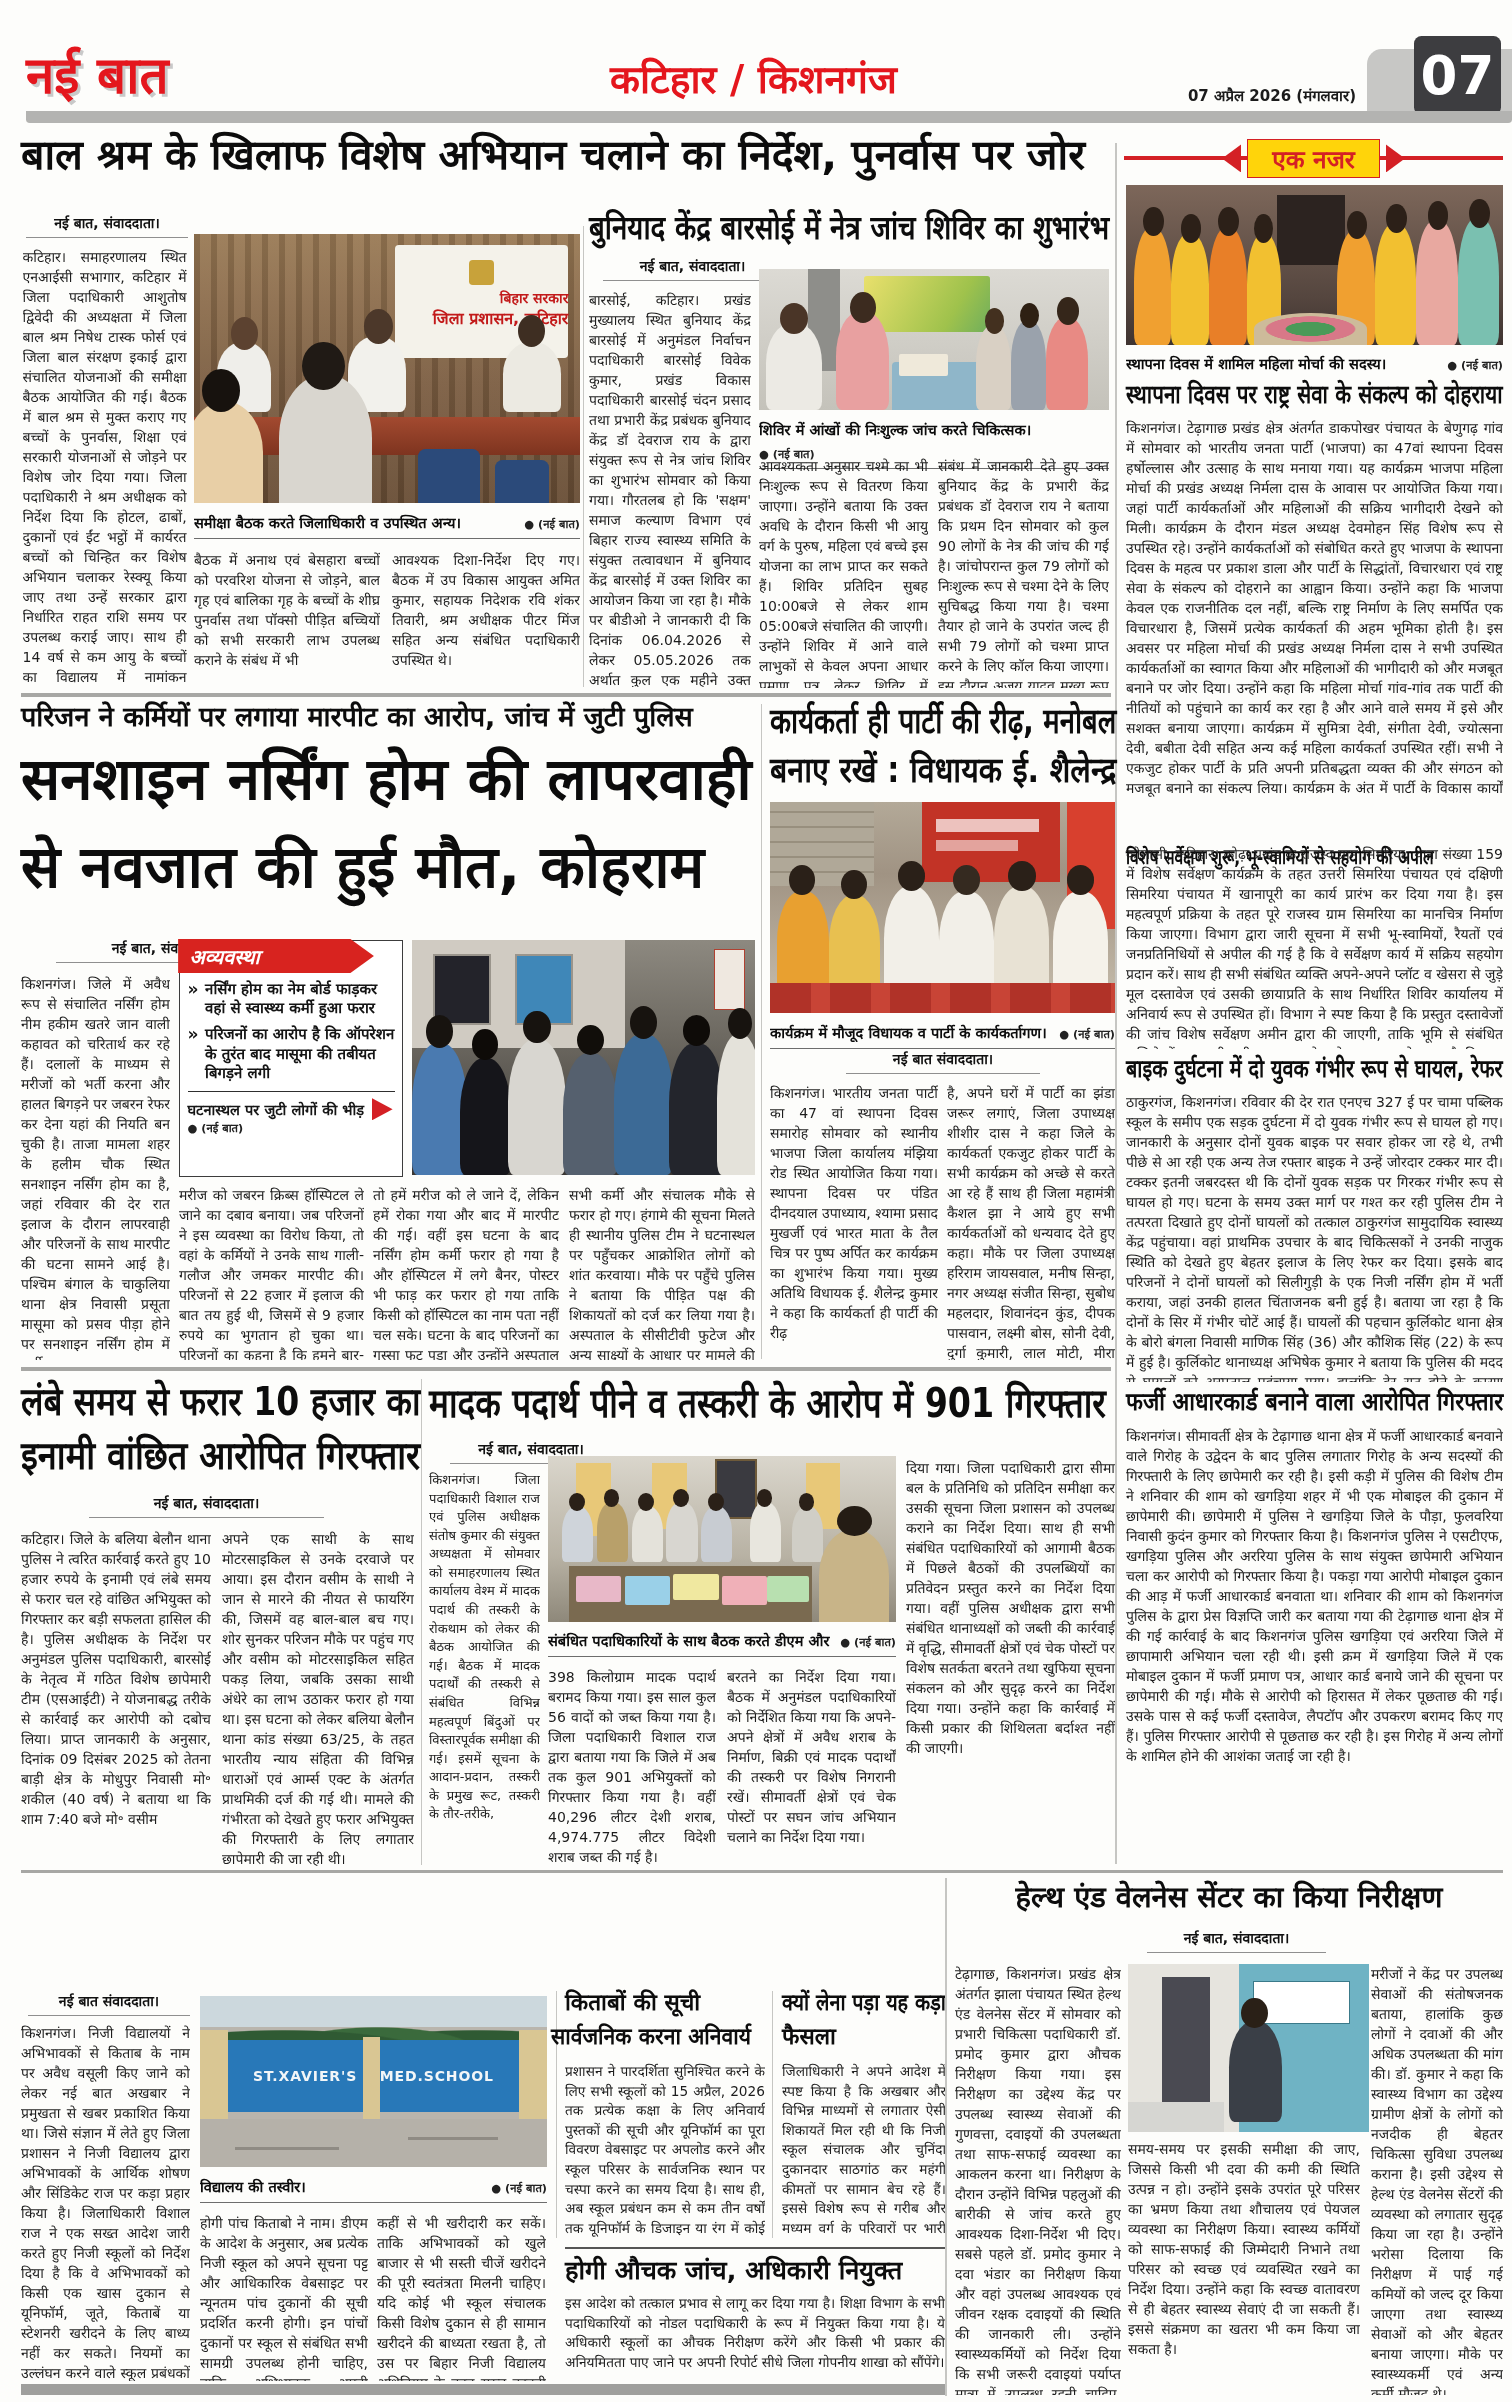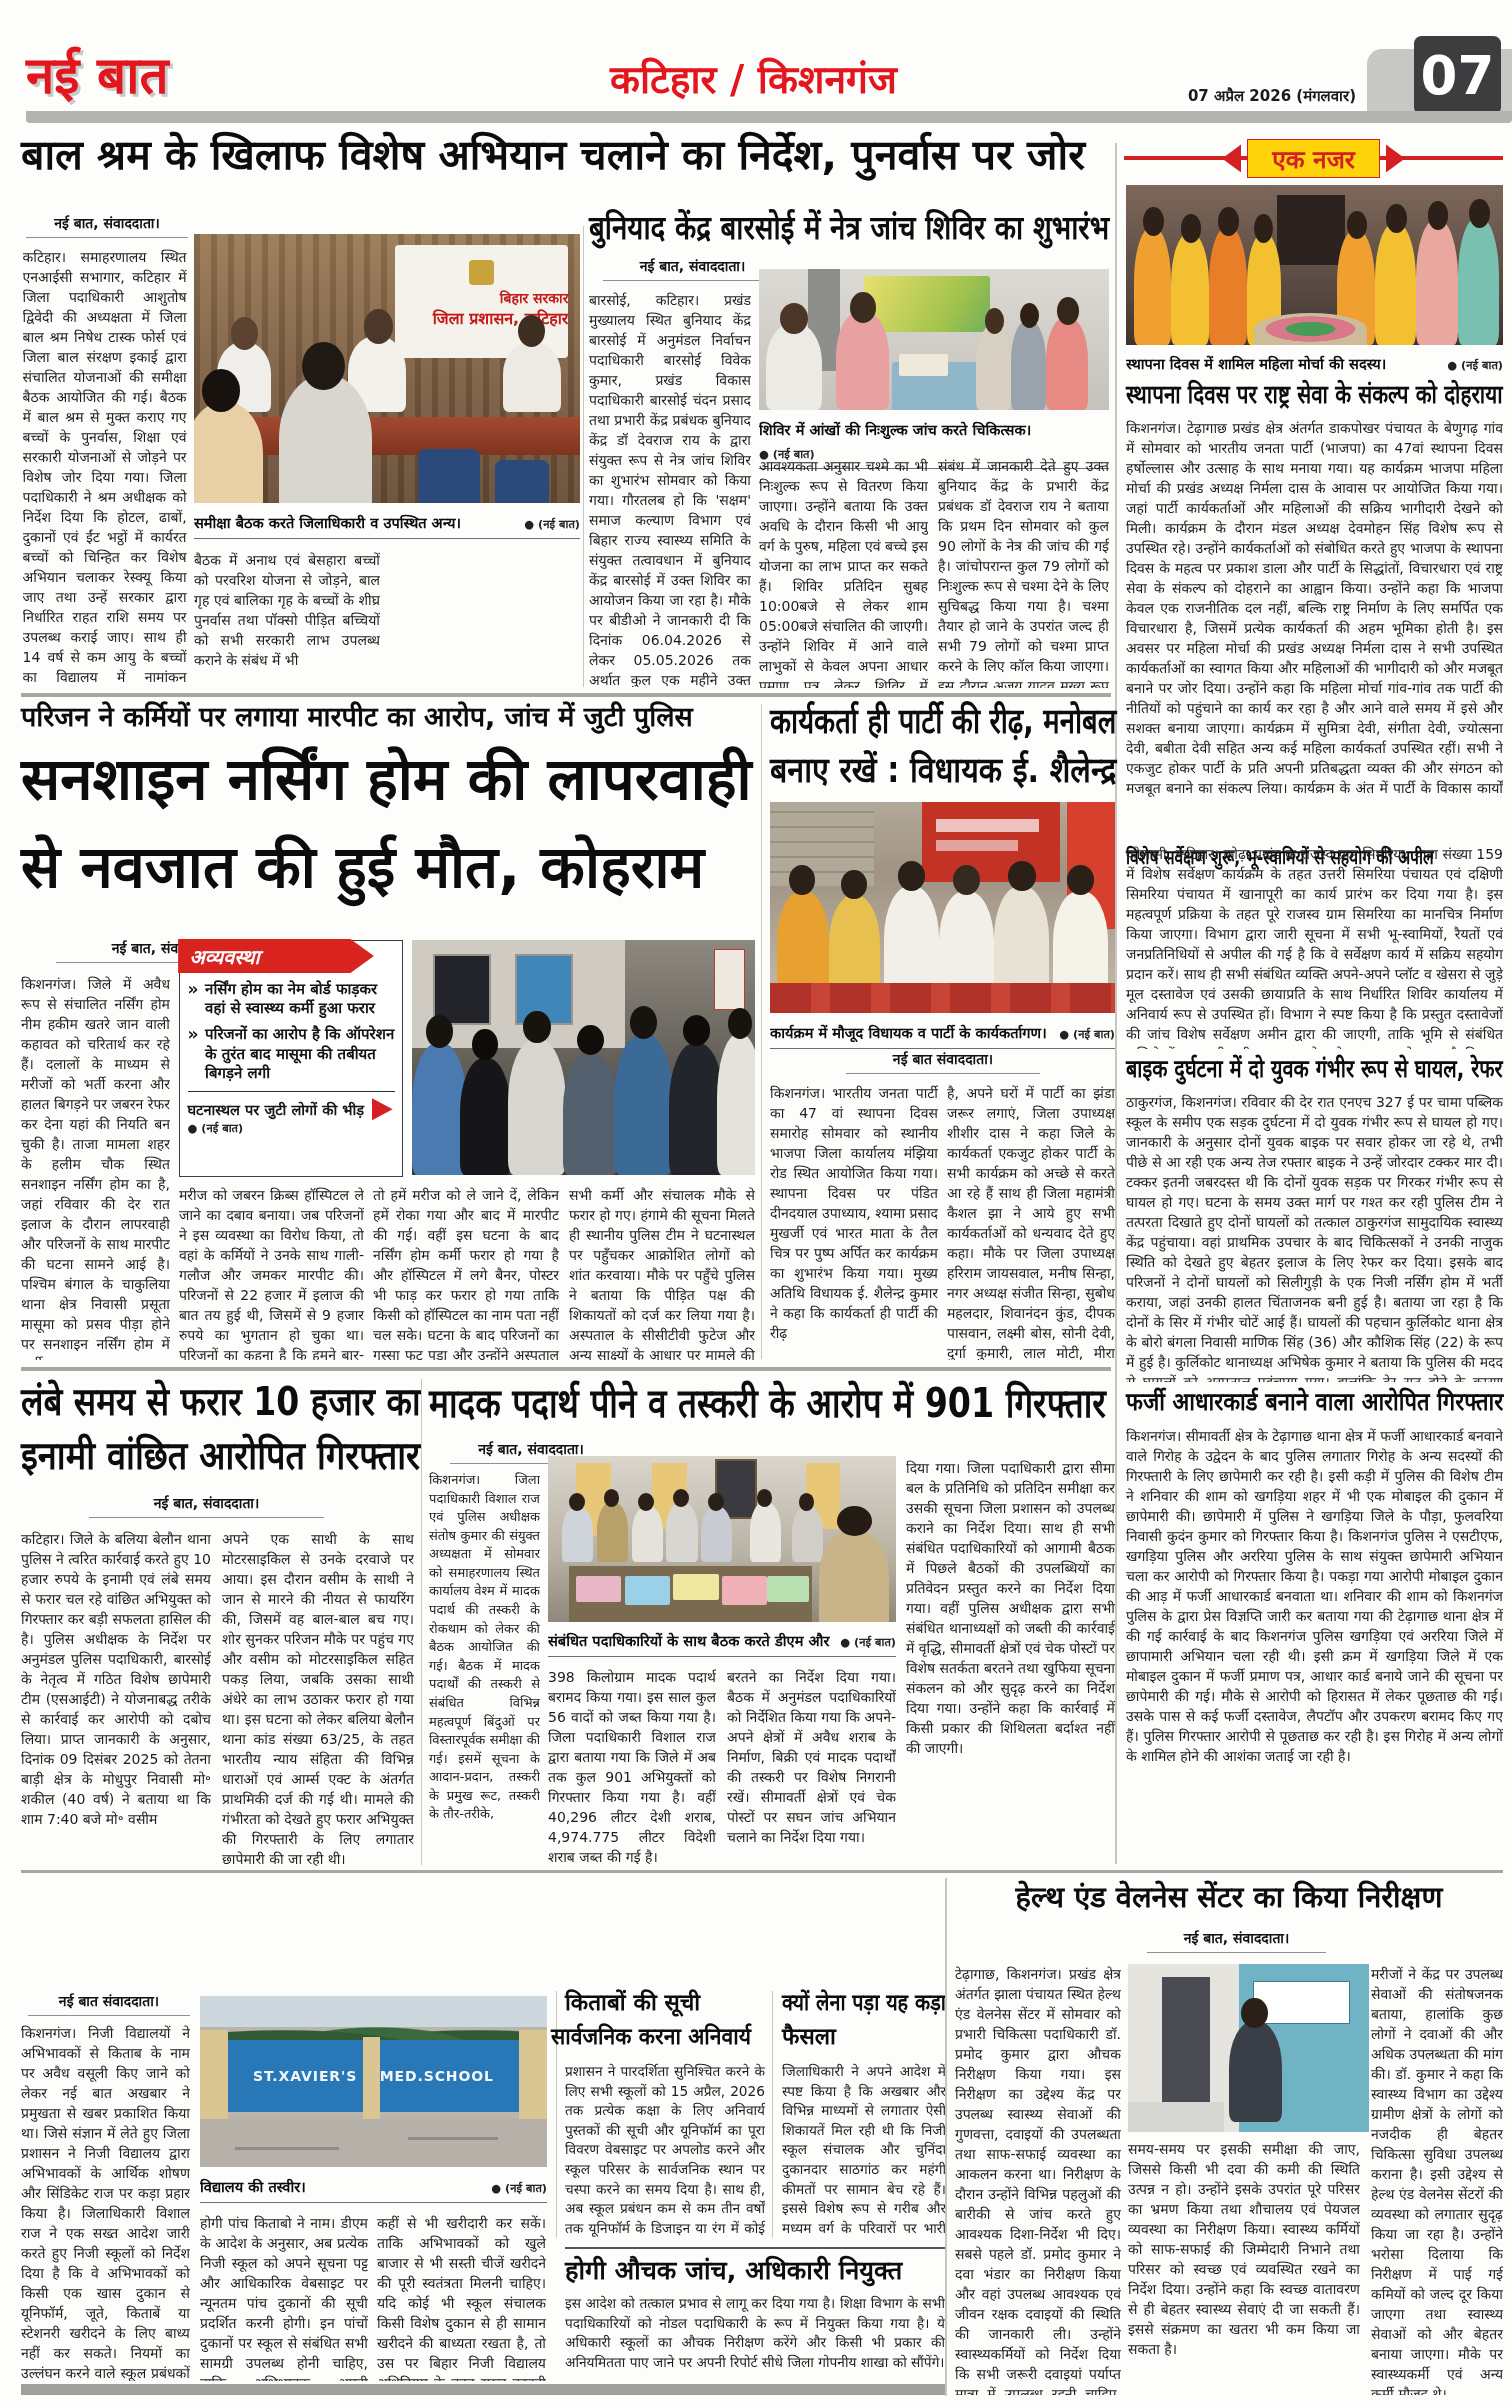--- a/index.html
+++ b/index.html
@@ -69,20 +69,21 @@
     <div class="p" style="left:-2%;top:62%;width:20%;height:38%;background:#e8cfa6;border-radius:50% 50% 0 0;"></div>
     <div class="hd" style="left:2%;top:50%;width:10%;height:16%;background:#17120e;"></div>
     <div class="ph-el" style="left:58%;bottom:0;width:16%;height:20%;background:#2b4a7a;border-radius:7.5px 7.5px 0 0;"></div>
     <div class="ph-el" style="left:78%;bottom:0;width:14%;height:16%;background:#2b4a7a;border-radius:7.5px 7.5px 0 0;"></div>
   </div>
   <div class="abs cap" style="left:194px;top:507px;width:386px;">
     <span class="ct">समीक्षा बैठक करते जिलाधिकारी व उपस्थित अन्य।</span>
       <span class="credit">● (नई बात)</span>
   </div>
   <div class="abs btx" style="left:194px;top:550px;width:186px;height:137px;">बैठक में अनाथ एवं बेसहारा बच्चों को परवरिश योजना से जोड़ने, बाल गृह एवं बालिका गृह के बच्चों के शीघ्र पुनर्वास तथा पॉक्सो पीड़ित बच्चियों को सभी सरकारी लाभ उपलब्ध कराने के संबंध में भी</div>
+  <div class="abs btx" style="left:392px;top:550px;width:188px;height:137px;">आवश्यक दिशा-निर्देश दिए गए। बैठक में उप विकास आयुक्त अमित कुमार, सहायक निदेशक रवि शंकर तिवारी, श्रम अधीक्षक पीटर मिंज सहित अन्य संबंधित पदाधिकारी उपस्थित थे।</div>
 
   <div class="vr" style="left:583px;top:226px;width:0.9px;height:461px;"></div>
   <div class="abs hl fit" style="left:589px;top:209px;width:520px;height:45px;font-size:33px;">
     <span class="fx" style="transform: scaleX(0.838906);">बुनियाद केंद्र बारसोई में नेत्र जांच शिविर का शुभारंभ</span>
   </div>
   <div class="abs byline" style="left:603px;top:256px;width:179px;">नई बात, संवाददाता।</div>
   <div class="abs btx" style="left:589px;top:290px;width:162px;height:397px;">बारसोई, कटिहार। प्रखंड मुख्यालय स्थित बुनियाद केंद्र बारसोई में अनुमंडल निर्वाचन पदाधिकारी बारसोई विवेक कुमार, प्रखंड विकास पदाधिकारी बारसोई चंदन प्रसाद तथा प्रभारी केंद्र प्रबंधक बुनियाद केंद्र डॉ देवराज राय के द्वारा संयुक्त रूप से नेत्र जांच शिविर का शुभारंभ सोमवार को किया गया। गौरतलब हो कि 'सक्षम' समाज कल्याण विभाग एवं बिहार राज्य स्वास्थ्य समिति के संयुक्त तत्वावधान में बुनियाद केंद्र बारसोई में उक्त शिविर का आयोजन किया जा रहा है। मौके पर बीडीओ ने जानकारी दी कि दिनांक 06.04.2026 से लेकर 05.05.2026 तक अर्थात कुल एक महीने उक्त बुनियाद केंद्र में निःशुल्क रूप से नेत्र की जांच की जाएगी।</div>
   <div class="photo" style="left:759px;top:269px;width:350px;height:141px;background:linear-gradient(180deg,#dcdad4,#c4c2ba);">
     <div class="ph-el" style="left:30%;top:5%;width:36%;height:40%;background:linear-gradient(120deg,#e9e06c,#9fc24c 70%,#6fae5c);border-radius:2.8px;"></div>
     <div class="ph-el" style="left:14%;top:0;width:9%;height:72%;background:#8e8e8a;"></div>

